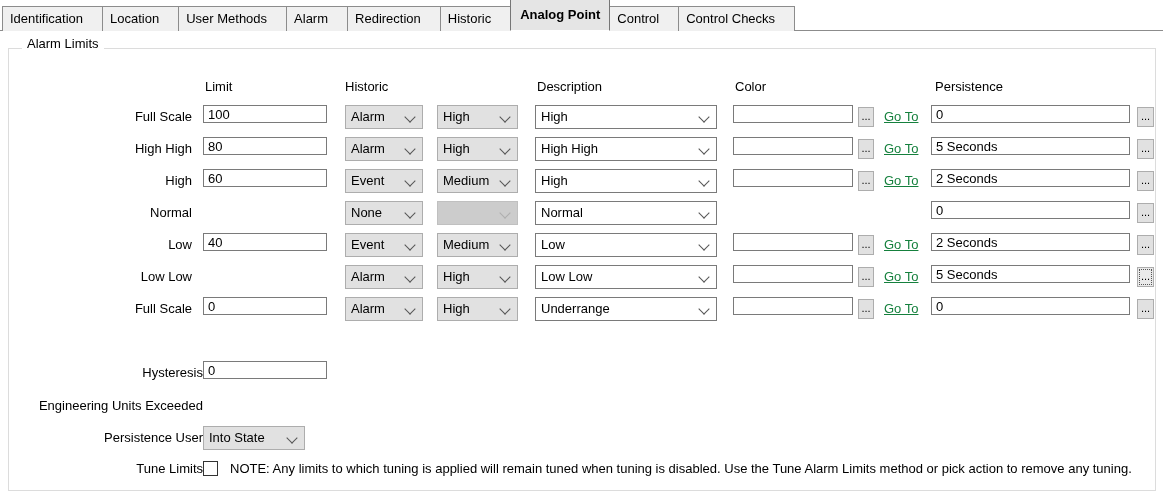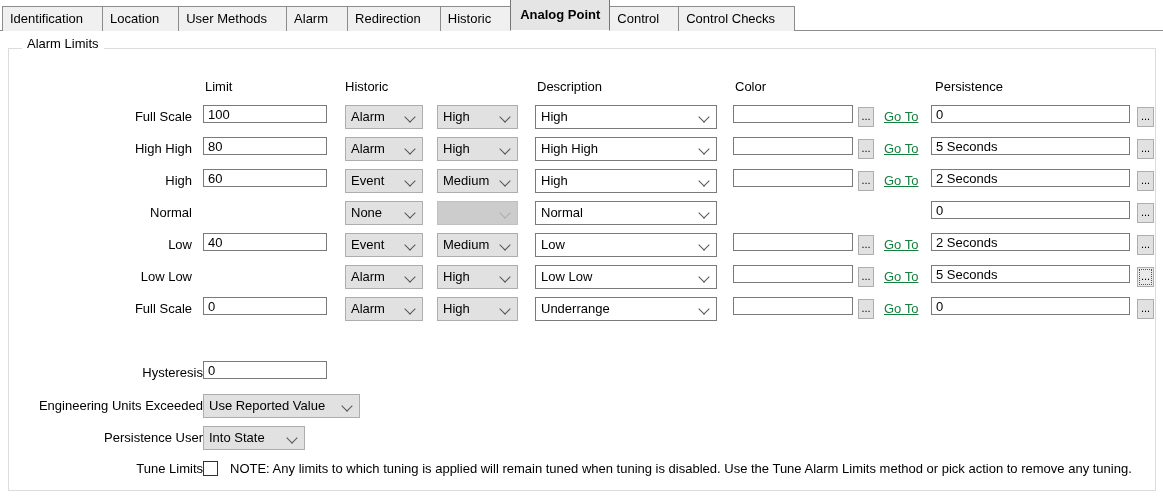--- a/index.html
+++ b/index.html
@@ -179,21 +179,20 @@
     <div class="btn-browse b-pers">...</div>
   </div>
 
   <div class="grid-row" style="top:361px">
     <span class="b-label">Hysteresis</span>
     <input class="tbox in-limit" value="0" style="">
   </div>
 
   <div class="grid-row" style="top:394px">
     <span class="b-label">Engineering Units Exceeded</span>
-    <div class="dd dd-eue"><span>Use Reported Value</span><span class="chev"></span></div>
   </div>
 
   <div class="grid-row" style="top:426px">
     <span class="b-label">Persistence User</span>
     <div class="dd dd-ptype"><span>Into State</span><span class="chev"></span></div>
   </div>
 
   <div class="grid-row" style="top:458px">
     <span class="b-label" style="line-height:21px">Tune Limits</span>
     <div class="checkbox"></div>

